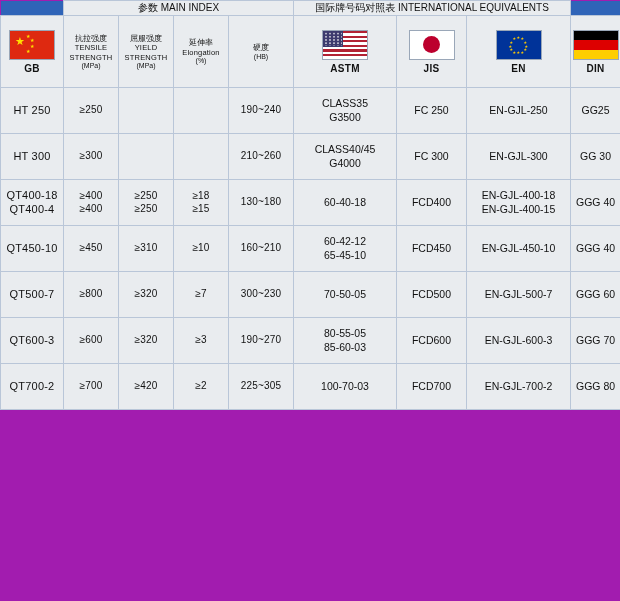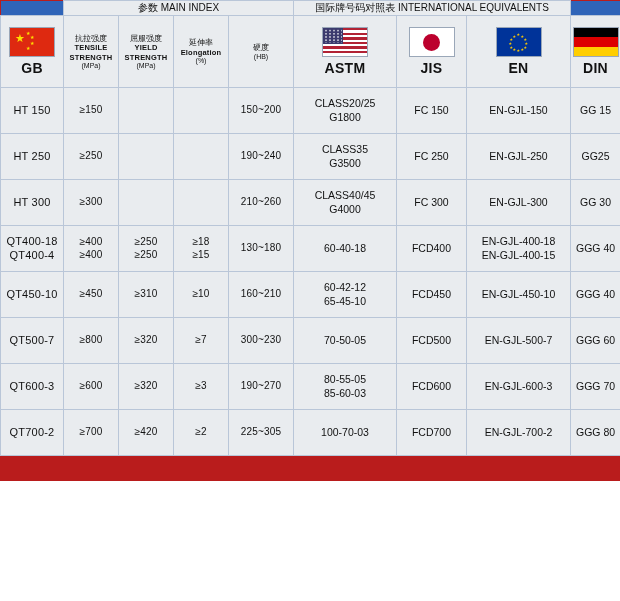--- a/index.html
+++ b/index.html
@@ -4,22 +4,22 @@
 <style>
   * { box-sizing: border-box; }
   html, body {
     margin: 0; padding: 0;
     width: 620px; height: 601px;
     font-family: "Liberation Sans", sans-serif;
     background: #ffffff;
   }
   #sheet {
     position: relative;
-    width: 620px; height: 481px;
-    background: #b91c1c;
+    width: 620px; height: 601px;
+    background: #a21caf;
     overflow: hidden;
   }
   table.main {
     width: 620px;
     border-collapse: collapse;
     table-layout: fixed;
   }
   table.main td, table.main th {
     border: 1px solid #b9c6d8;
     padding: 0;
@@ -48,39 +48,39 @@
     height: 72px;
     position: relative;
   }
   .head-label {
     font-size: 8px;
     line-height: 1.22;
     color: #111;
     padding: 1px 1px 0 1px;
   }
   .head-label .cn { font-size: 8px; }
-  .head-label .en { font-size: 7.5px; letter-spacing: 0.2px; font-weight: bold; }
+  .head-label .en { font-size: 7.5px; letter-spacing: 0.2px; }
   .head-label .unit { font-size: 7px; }
   .flag-wrap {
     display: flex;
     flex-direction: column;
     align-items: center;
     justify-content: center;
     gap: 3px;
     height: 100%;
   }
   .flag {
     width: 46px; height: 30px;
     border: 1px solid #9aa7b8;
     position: relative;
     overflow: hidden;
     background: #fff;
   }
   .flag-name {
-    font-size: 14px;
+    font-size: 10px;
     font-weight: bold;
     color: #111;
     letter-spacing: 0.3px;
   }
   
   .flag.cn { background: #de2910; }
   .flag.cn .bigstar {
     position: absolute; left: 5px; top: 5px;
     color: #ffde00; font-size: 11px; line-height: 11px;
   }
@@ -277,46 +277,20 @@
           <div class="flag de"></div>
           <div class="flag-name">DIN</div>
         </div>
       </td>
     </tr>
 
     </tbody>
       <tbody id="rows-body">
         <tr>
           <td class="row-cell grade-cell">
-            <div class="nowrap">HT 150</div>
-          </td>
-          <td class="row-cell num-cell">
-            <div class="nowrap">≥150</div>
-          </td>
-          <td class="row-cell num-cell blank"></td>
-          <td class="row-cell num-cell blank"></td>
-          <td class="row-cell num-cell">
-            <div class="nowrap">150~200</div>
-          </td>
-          <td class="row-cell astm-cell">
-            <div class="nowrap">CLASS20/25</div>
-            <div class="nowrap">G1800</div>
-          </td>
-          <td class="row-cell astm-cell">
-            <div class="nowrap">FC 150</div>
-          </td>
-          <td class="row-cell astm-cell">
-            <div class="nowrap">EN-GJL-150</div>
-          </td>
-          <td class="row-cell astm-cell">
-            <div class="nowrap">GG 15</div>
-          </td>
-        </tr>
-        <tr>
-          <td class="row-cell grade-cell">
             <div class="nowrap">HT 250</div>
           </td>
           <td class="row-cell num-cell">
             <div class="nowrap">≥250</div>
           </td>
           <td class="row-cell num-cell blank"></td>
           <td class="row-cell num-cell blank"></td>
           <td class="row-cell num-cell">
             <div class="nowrap">190~240</div>
           </td>

